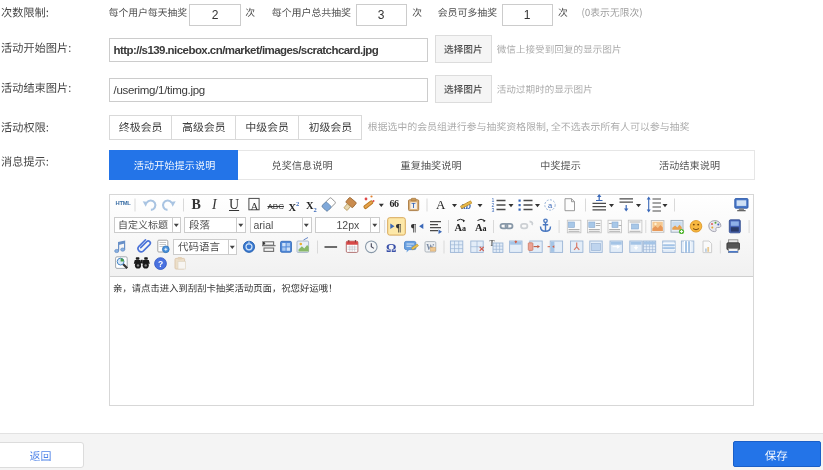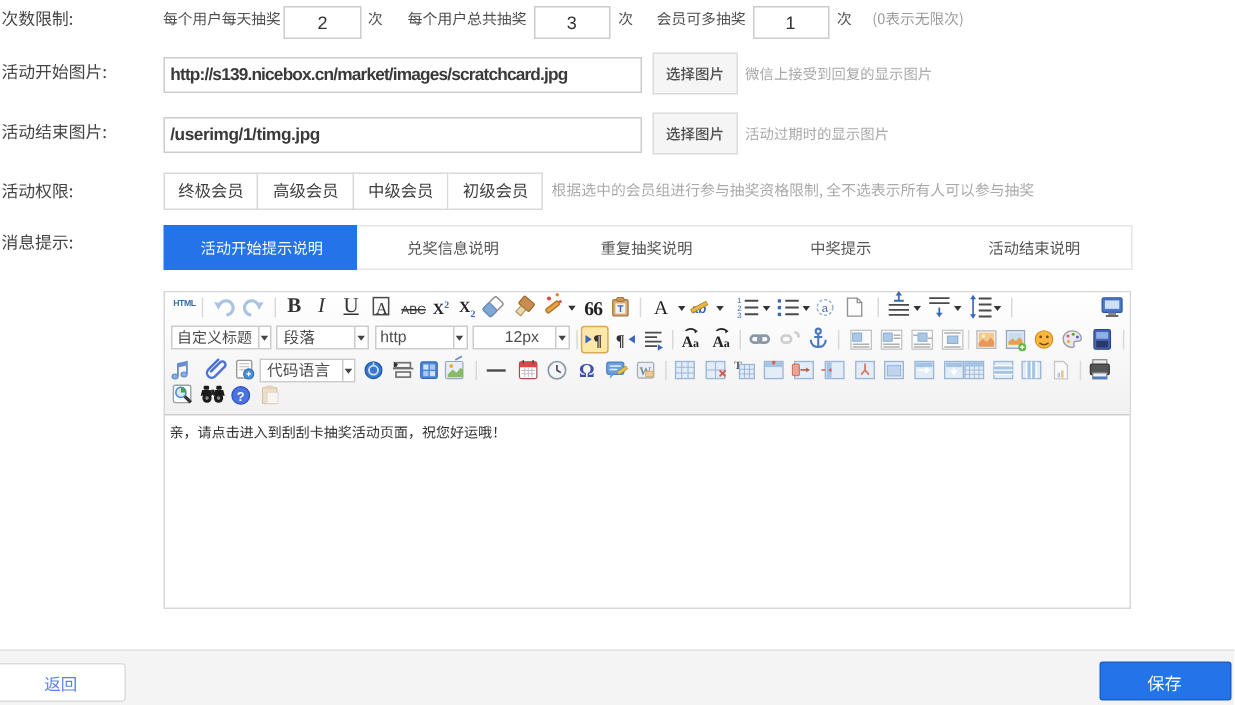--- a/index.html
+++ b/index.html
@@ -14,21 +14,21 @@
 
 <div class="inp num" style="left:189px;top:3.6px;width:52px;height:22.6px;line-height:21px;">2</div>
 <div class="inp num" style="left:355.7px;top:3.6px;width:51px;height:22.6px;line-height:21px;">3</div>
 <div class="inp num" style="left:501.5px;top:3.6px;width:51px;height:22.6px;line-height:21px;">1</div>
 
 <div class="inp" style="left:109.2px;top:37.8px;width:318.8px;height:24px;"></div>
 <div class="abs" style="left:113.5px;top:37.8px;height:20px;line-height:24px;font-size:11.5px;color:#3a3a3a;font-weight:bold;letter-spacing:-0.55px;">http://s139.nicebox.cn/market/images/scratchcard.jpg</div>
 <div class="btn-pick" style="top:35.3px;"></div>
 
 <div class="inp" style="left:109.2px;top:77.8px;width:318.8px;height:24px;"></div>
-<div class="abs" style="left:113.5px;top:77.8px;height:20px;line-height:24px;font-size:11.5px;color:#3a3a3a;font-weight:bold;letter-spacing:-0.3px;">/userimg/1/timg.jpg</div>
+<div class="abs" style="left:113.5px;top:77.8px;height:20px;line-height:24px;font-size:11.5px;color:#3a3a3a;font-weight:normal;letter-spacing:-0.3px;">/userimg/1/timg.jpg</div>
 <div class="btn-pick" style="top:75.3px;"></div>
 
 <div class="cell" style="left:109px;"></div>
 <div class="cell" style="left:172.25px;border-left:none;"></div>
 <div class="cell" style="left:235.5px;border-left:none;"></div>
 <div class="cell" style="left:298.75px;border-left:none;"></div>
 
 <div class="abs" style="left:108.5px;top:149.8px;width:646px;height:30.6px;border-top:1px solid #e6e6e6;border-bottom:1px solid #e6e6e6;border-right:1px solid #e6e6e6;background:#fff;"></div>
 <div class="abs" style="left:108.5px;top:149.8px;width:129.7px;height:30.6px;background:#2374e8;"></div>
 
@@ -36,32 +36,32 @@
 <div class="abs" style="left:110.2px;top:194.5px;width:643px;height:82.5px;background:linear-gradient(#ffffff,#f1f1f1);border-bottom:1px solid #cfcfcf;"></div>
 
 <div class="abs" style="left:115.5px;top:200px;font-size:5.8px;font-weight:bold;color:#3a6ea5;letter-spacing:-0.3px;">HTML</div>
 <div class="abs" style="left:191.5px;top:197px;font-family:'Liberation Serif',serif;font-size:14px;font-weight:bold;color:#333;">B</div>
 <div class="abs" style="left:212px;top:197px;font-family:'Liberation Serif',serif;font-size:14px;font-style:italic;color:#333;">I</div>
 <div class="abs" style="left:229px;top:197px;font-family:'Liberation Serif',serif;font-size:14px;color:#333;text-decoration:underline;">U</div>
 <div class="abs" style="left:250.5px;top:199.5px;font-family:'Liberation Serif',serif;font-size:11px;color:#333;">A</div>
 <div class="abs" style="left:267.5px;top:201.5px;font-size:8px;font-weight:normal;color:#333;text-decoration:line-through;">ABC</div>
 <div class="abs" style="left:288.5px;top:199.5px;font-family:'Liberation Serif',serif;font-size:10.5px;font-weight:bold;color:#222;">X<span style="font-size:6.5px;color:#3a68b8;vertical-align:super;">2</span></div>
 <div class="abs" style="left:306px;top:199.5px;font-family:'Liberation Serif',serif;font-size:10.5px;font-weight:bold;color:#222;">X<span style="font-size:6.5px;color:#3a68b8;vertical-align:sub;">2</span></div>
-<div class="abs" style="left:389.5px;top:198px;font-family:'Liberation Serif',serif;font-size:13px;font-weight:bold;color:#222;letter-spacing:-0.5px;">66</div>
+<div class="abs" style="left:389.5px;top:198px;font-family:'Liberation Serif',serif;font-size:10px;font-weight:bold;color:#222;letter-spacing:-0.5px;">66</div>
 <div class="abs" style="left:436px;top:197px;font-family:'Liberation Serif',serif;font-size:13px;color:#222;">A</div>
 
 <div class="inp" style="left:114px;top:216.8px;width:67px;height:16.4px;"></div>
 <div class="abs" style="left:171.5px;top:217.8px;width:9px;height:14.4px;border-left:1px solid #ccc;"></div>
 <div class="inp" style="left:184.4px;top:216.8px;width:61.6px;height:16.4px;"></div>
 <div class="abs" style="left:236px;top:217.8px;width:9px;height:14.4px;border-left:1px solid #ccc;"></div>
 <div class="inp" style="left:249.5px;top:216.8px;width:62px;height:16.4px;"></div>
 <div class="abs" style="left:301.5px;top:217.8px;width:9px;height:14.4px;border-left:1px solid #ccc;"></div>
 <div class="inp" style="left:314.5px;top:216.8px;width:65.2px;height:16.4px;"></div>
 <div class="abs" style="left:370px;top:217.8px;width:9px;height:14.4px;border-left:1px solid #ccc;"></div>
-<div class="abs" style="left:253.5px;top:217px;font-size:10.5px;color:#4d4d4d;line-height:16px;">http</div>
+<div class="abs" style="left:253.5px;top:217px;font-size:10.5px;color:#4d4d4d;line-height:16px;">arial</div>
 <div class="abs" style="left:318.5px;top:217px;font-size:10.5px;color:#4d4d4d;line-height:16px;margin-left:18px;">12px</div>
 
 <div class="inp" style="left:173px;top:238.8px;width:64.4px;height:16.4px;"></div>
 <div class="abs" style="left:227.5px;top:239.8px;width:9px;height:14.4px;border-left:1px solid #ccc;"></div>
 
 <div class="abs" style="left:0;top:432.9px;width:823px;height:37.1px;background:#f4f4f4;border-top:1px solid #e2e2e2;"></div>
 <div class="abs" style="left:-3px;top:442px;width:87px;height:26px;background:#fff;border:1px solid #dcdcdc;border-radius:3px;"></div>
 <div class="abs" style="left:732.6px;top:441.4px;width:88.5px;height:25.4px;background:#2374e8;border:1px solid #1a5fc8;border-radius:2px;"></div>
 
 <div class="abs" style="left:0;top:0;"><svg id="ov" xmlns="http://www.w3.org/2000/svg" width="823" height="470" viewBox="0 0 823 470">

